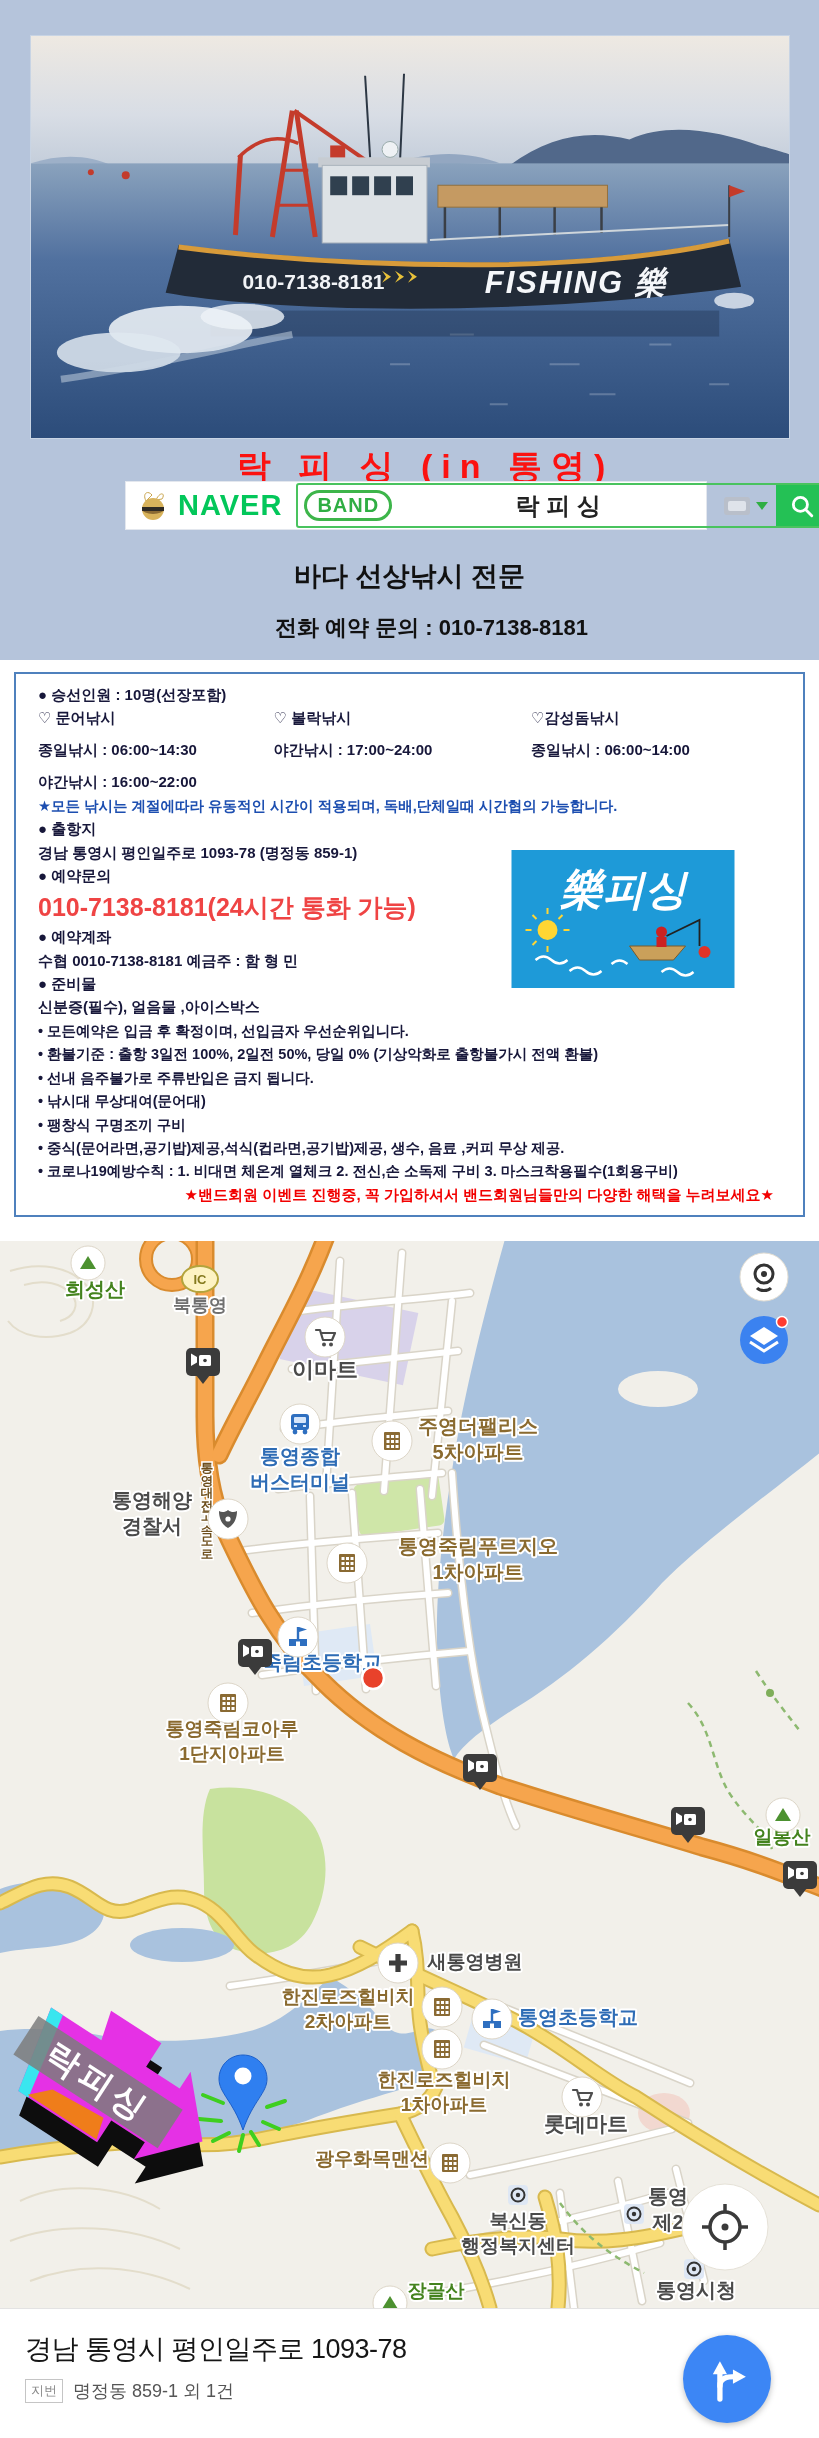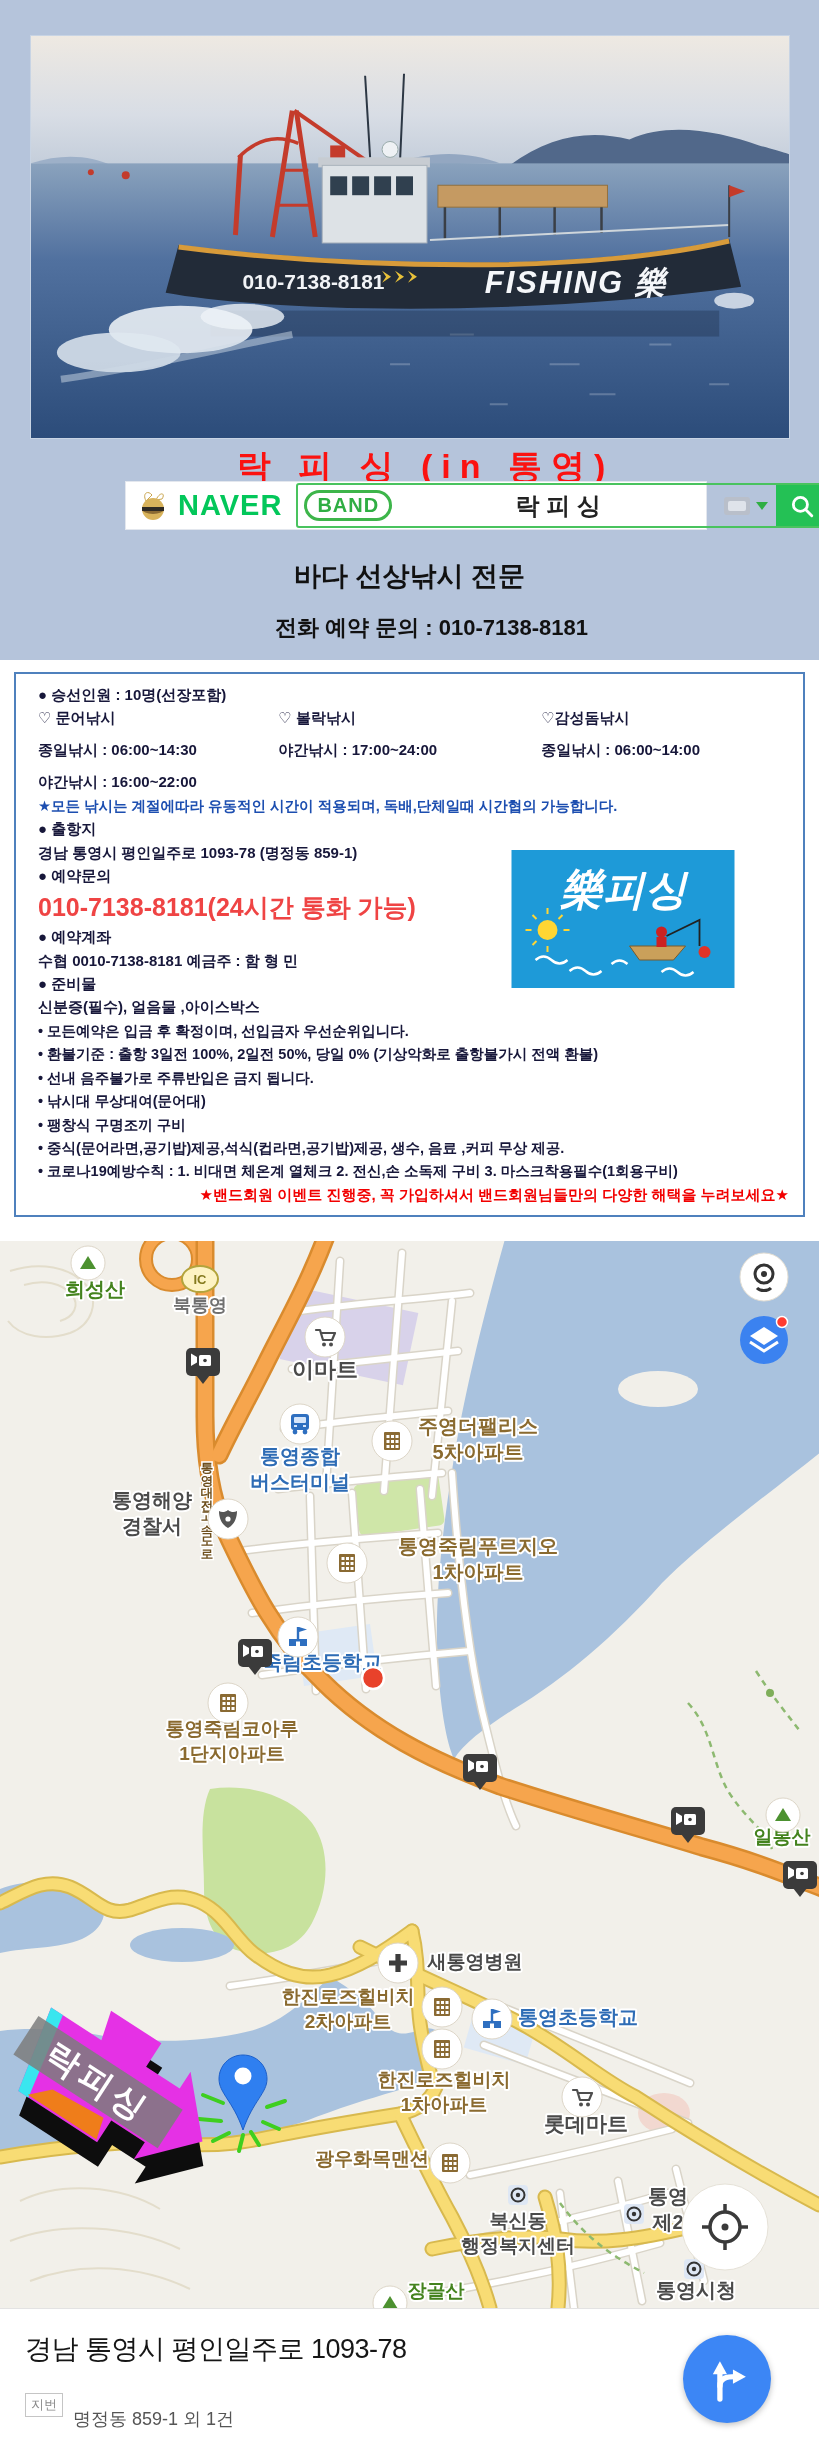--- a/index.html
+++ b/index.html
@@ -23,21 +23,21 @@
   .kbd{width:26px;height:18px;background:#b9bfca;border-radius:3px;position:relative;flex:0 0 auto;}
   .kbd::after{content:"";position:absolute;left:4px;top:4px;right:4px;bottom:4px;background:#dfe3ea;border-radius:2px;}
   .caret{width:0;height:0;border-left:6px solid transparent;border-right:6px solid transparent;
       border-top:8px solid #2fae43;margin:0 8px 0 6px;flex:0 0 auto;}
   .sbtn{width:52px;height:41px;background:#24c155;border:none;cursor:pointer;display:flex;align-items:center;justify-content:center;}
   .hero-sub{position:absolute;left:0;top:558px;width:819px;text-align:center;font-size:27px;font-weight:800;color:#111;}
   .hero-phone{position:absolute;left:0;top:613px;width:819px;text-align:center;font-size:22px;font-weight:800;color:#111;margin-left:22px;}
   
   .cardwrap{position:absolute;left:0;top:660px;width:819px;height:581px;background:#ffffff;}
   .card{position:absolute;left:14px;top:12px;width:791px;height:545px;border:2px solid #4f81bd;box-sizing:border-box;background:#fff;}
-  .card-inner{position:relative;height:100%;box-sizing:border-box;padding:12px 14px 10px 22px;
+  .card-inner{position:relative;height:100%;box-sizing:border-box;padding:12px 29px 10px 22px;
       display:flex;flex-direction:column;justify-content:space-between;font-size:15px;color:#17173a;font-weight:600;}
   .cols{display:grid;grid-template-columns:32% 35% 33%;row-gap:13px;}
   .notice-blue{color:#1c4eb0;font-weight:800;font-size:14.5px;white-space:nowrap;}
   .midline{width:60%;white-space:nowrap;}
   .phone-red{color:#ef4444;font-weight:800;font-size:25px;white-space:nowrap;}
   .rule{font-size:14.5px;white-space:nowrap;font-weight:600;}
   .band-event{color:#f20000;font-weight:800;font-size:15px;text-align:right;white-space:nowrap;}
   .logobox{position:absolute;left:487px;top:176px;width:240px;height:138px;}
   .logobox svg{display:block;width:100%;height:100%;}
   .logoscript{font-style:italic;font-weight:800;}
@@ -55,21 +55,21 @@
   .mlabel{font-weight:700;paint-order:stroke;stroke:#ffffff;stroke-width:4px;stroke-linejoin:round;font-family:inherit;}
   .mlabel.brown{fill:#8a6a2f}.mlabel.blue{fill:#2e6cb5}.mlabel.dark{fill:#4a4a4a}
   .mlabel.green{fill:#44831e}.mlabel.gray{fill:#707070}
   .roadname{fill:#6e4f1d;paint-order:stroke;stroke:#fff;stroke-width:3px;font-size:12.5px;font-weight:700;writing-mode:vertical-rl;}
   .icbadge-t{fill:#857a1e;font-size:13px;font-weight:800;}
   
   .footer{position:absolute;left:0;top:2308px;width:819px;height:130px;background:#ffffff;border-top:1px solid #e3e3e3;}
   .addr{position:absolute;left:25px;top:22px;font-size:27px;color:#161616;font-weight:400;letter-spacing:-0.5px;}
   .jibun-row{position:absolute;left:25px;top:70px;display:flex;align-items:center;gap:10px;}
   .jibun-badge{border:1px solid #c5c5c5;color:#8a8a8a;font-size:13px;padding:2px 5px;border-radius:0;}
-  .jibun-addr{color:#555;font-size:18px;margin-top:28px;}
+  .jibun-addr{color:#555;font-size:18px;}
   .navbtn{position:absolute;left:683px;top:26px;width:88px;height:88px;border-radius:50%;background:#3c86f5;
       display:flex;align-items:center;justify-content:center;cursor:pointer;box-shadow:0 2px 6px rgba(0,0,0,.25);}
 </style>
 </head>
 <body>
 
 <div class="page">
 
   <section class="hero">
     <div class="photo">

